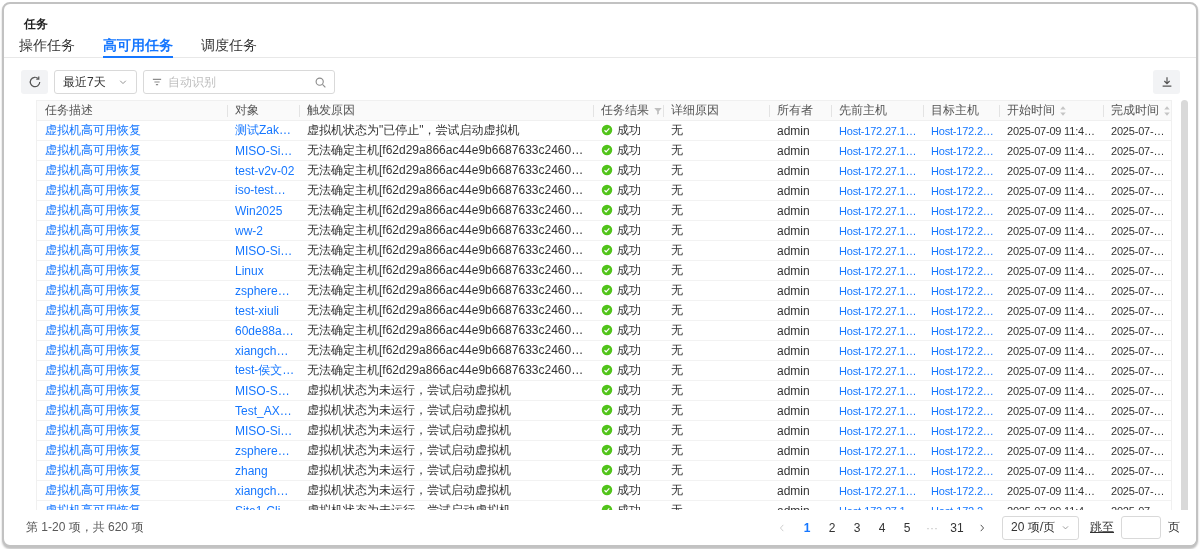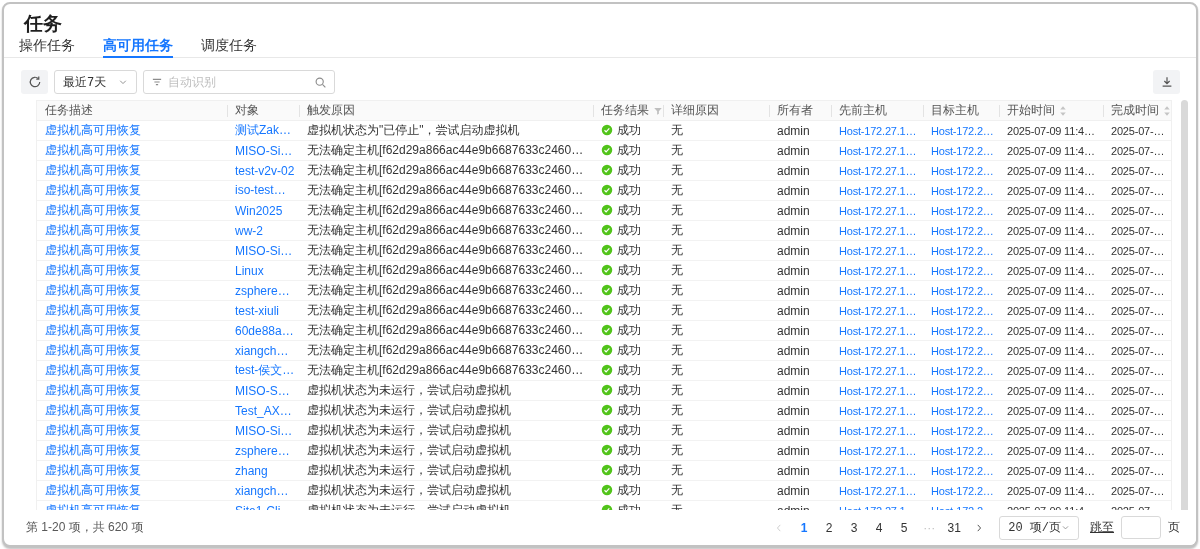--- a/index.html
+++ b/index.html
@@ -5,31 +5,31 @@
   :root{
     --brand:#1677ff; --success:#52c41a; --text:#262626; --text2:#595959;
     --muted:#8c8c8c; --line:#f0f0f0; --inputline:#d9d9d9; --headbg:#fafafa; --btnbg:#f2f3f5;
   }
   *{box-sizing:border-box; margin:0; padding:0;}
   body{background:#fff; font-family:"Liberation Sans","DejaVu Sans",sans-serif; color:var(--text);}
   .window{position:relative; width:1196px; height:545px; margin:2px auto; background:#fff;
     border:2px solid #c2c2c2; border-radius:8px; overflow:hidden; box-shadow:0 2px 2px rgba(0,0,0,.25);}
   
   .page-head{padding:10px 20px 0 20px;}
-  .page-title{font-size:19px; font-weight:700; line-height:20px; color:#1f1f1f;}
+  .page-title{font-size:12px; font-weight:700; line-height:20px; color:#1f1f1f;}
   .tabs{display:flex; gap:28px; height:23px; align-items:stretch; border-bottom:1px solid #e8e8e8; padding-left:15px; margin-top:1px;}
   .tab{position:relative; display:flex; align-items:center; font-size:14px; color:#333; cursor:pointer;}
   .tab.active{color:var(--brand); font-weight:700;}
   .tab.active::after{content:""; position:absolute; left:0; right:0; bottom:-1px; height:2px; background:var(--brand);}
   
   .toolbar{position:relative; height:24px; margin:12px 16px 0 17px; display:flex; gap:6px; align-items:center;}
   .icon-btn{width:27px; height:24px; background:var(--btnbg); border:none; border-radius:3px;
     display:flex; align-items:center; justify-content:center; cursor:pointer; color:#4b5563;}
   .select{height:24px; border:1px solid var(--inputline); border-radius:3px; background:#fff;
-    display:flex; align-items:center; padding:0 8px; font-size:12px; cursor:pointer;font-family:Liberation Mono, monospace;}
+    display:flex; align-items:center; padding:0 8px; gap:6px; font-size:12px; cursor:pointer;}
   .select .sel-val{flex:1; color:#333;}
   .date-select{width:83px;}
   .searchbox{width:192px; height:24px; border:1px solid var(--inputline); border-radius:3px; background:#fff;
     display:flex; align-items:center; padding:0 7px; gap:5px;}
   .searchbox input{flex:1; min-width:0; border:none; outline:none; font-size:12px; color:#333; background:transparent;}
   .searchbox input::placeholder{color:#bfbfbf;}
   .export-btn{position:absolute; right:0; top:0;}
   
   .table-wrap{margin:6px 0 0 32px; width:1136px; border:1px solid var(--line); border-top:none;}
   table{width:1134px; border-collapse:collapse; table-layout:fixed; font-size:12px;}

